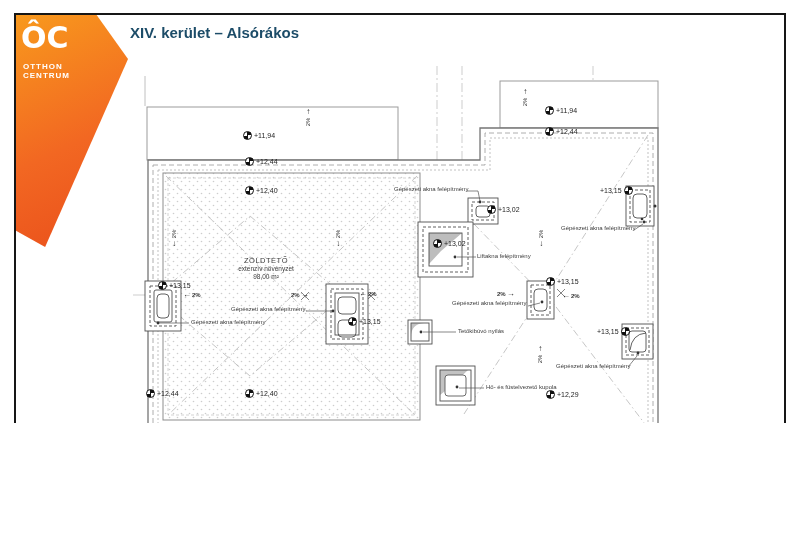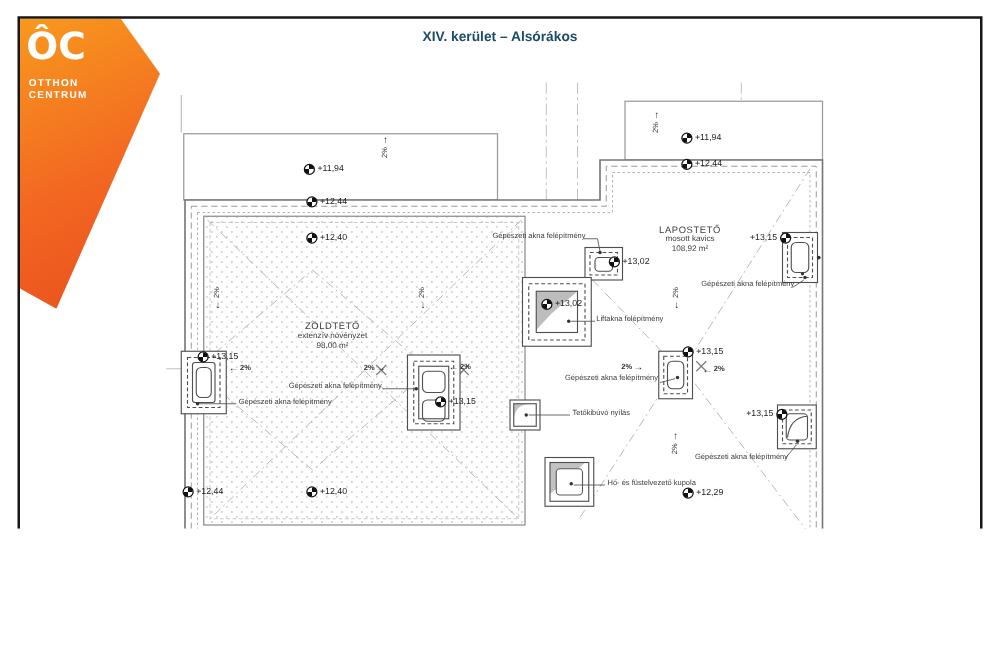--- a/index.html
+++ b/index.html
@@ -8,22 +8,22 @@
   .frame{position:absolute;left:14px;top:13px;width:768px;height:499px;border:2px solid #161616;}
   
   .badge{position:absolute;left:16px;top:15px;width:112px;height:232px;
          background:linear-gradient(155deg,#f8991d 0%,#f26722 55%,#e94e1b 100%);
          clip-path:polygon(0 0,72% 0,100% 19%,26% 100%,0 93%);}
   .monogram{position:absolute;left:21px;top:22px;font-family:"DejaVu Sans",sans-serif;
             font-size:30px;font-weight:bold;color:#fff;line-height:32px;}
   .brand{position:absolute;left:23px;top:62px;color:#fff;font-size:8px;font-weight:bold;
          letter-spacing:1px;line-height:9px;}
   
-  .title{position:absolute;left:130px;right:130px;top:24px;text-align:center;
-         font-size:11px;font-weight:bold;color:#1c4c68;}
+  .title{position:absolute;left:130px;right:130px;top:24px;
+         font-size:15px;font-weight:bold;color:#1c4c68;}
   .subtitle{position:absolute;left:130px;right:130px;top:50px;text-align:center;
             font-size:11.5px;color:#3579a5;}
   .caption{position:absolute;left:0;right:0;top:494px;text-align:center;
            font-size:12.5px;color:#2e6f96;}
   
   .plan{position:absolute;left:0;top:0;}
   
   .tl{position:absolute;font-size:6px;line-height:7px;color:#3c3c3c;white-space:nowrap;}
   
   .area{position:absolute;width:96px;text-align:center;color:#3c3c3c;line-height:8px;}
@@ -206,25 +206,20 @@
   <span class="cp" style="left:31px;top:440px;transform:rotate(45deg);">K</span>
   <span class="cp" style="left:84px;top:446px;transform:rotate(-45deg);">D</span>
   <span class="cp" style="left:25px;top:491px;transform:rotate(45deg);">É</span>
   <span class="cp" style="left:79px;top:495px;transform:rotate(-45deg);">NY</span>
 
   <div class="area" style="left:218px;top:257px;">
     <div class="t1">ZÖLDTETŐ</div>
     <div class="t2">extenzív növényzet</div>
     <div class="t3">98,00 m²</div>
   </div>
-  <div class="area" style="left:504px;top:180px;">
-    <div class="t1">LAPOSTETŐ</div>
-    <div class="t2">mosott kavics</div>
-    <div class="t3">108,92 m²</div>
-  </div>
 
   <span class="tl" style="left:191px;top:319px;">Gépészeti akna felépítmény</span>
   <span class="tl" style="left:231px;top:306px;">Gépészeti akna felépítmény</span>
   <span class="tl" style="left:394px;top:186px;">Gépészeti akna felépítmény</span>
   <span class="tl" style="left:561px;top:225px;">Gépészeti akna felépítmény</span>
   <span class="tl" style="left:452px;top:300px;">Gépészeti akna felépítmény</span>
   <span class="tl" style="left:556px;top:363px;">Gépészeti akna felépítmény</span>
   <span class="tl" style="left:477px;top:253px;">Liftakna felépítmény</span>
   <span class="tl" style="left:458px;top:328px;">Tetőkibúvó nyílás</span>
   <span class="tl" style="left:486px;top:384px;">Hő- és füstelvezető kupola</span>

